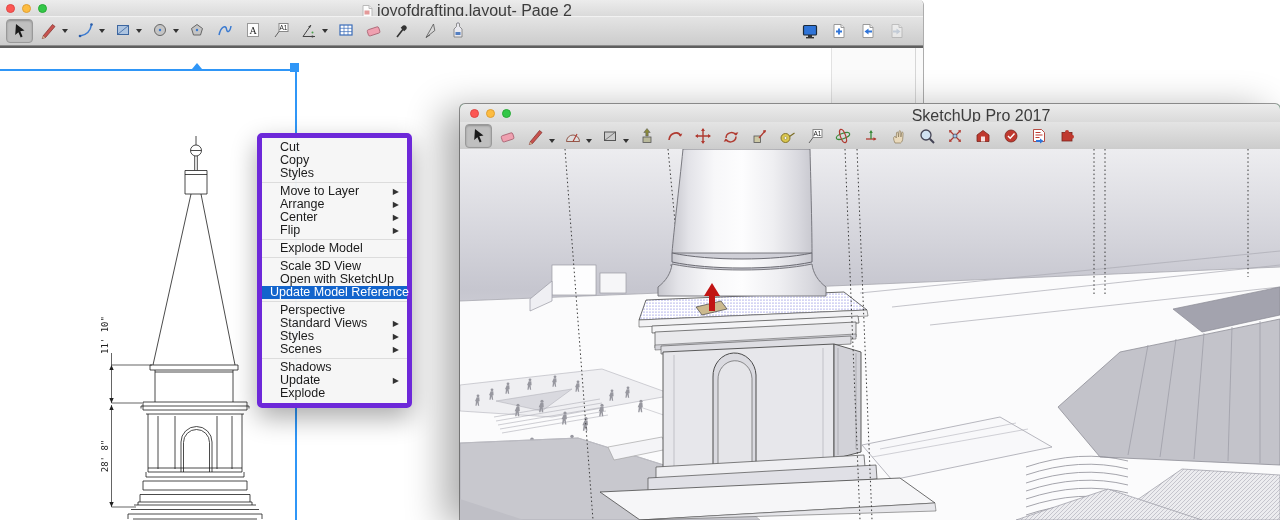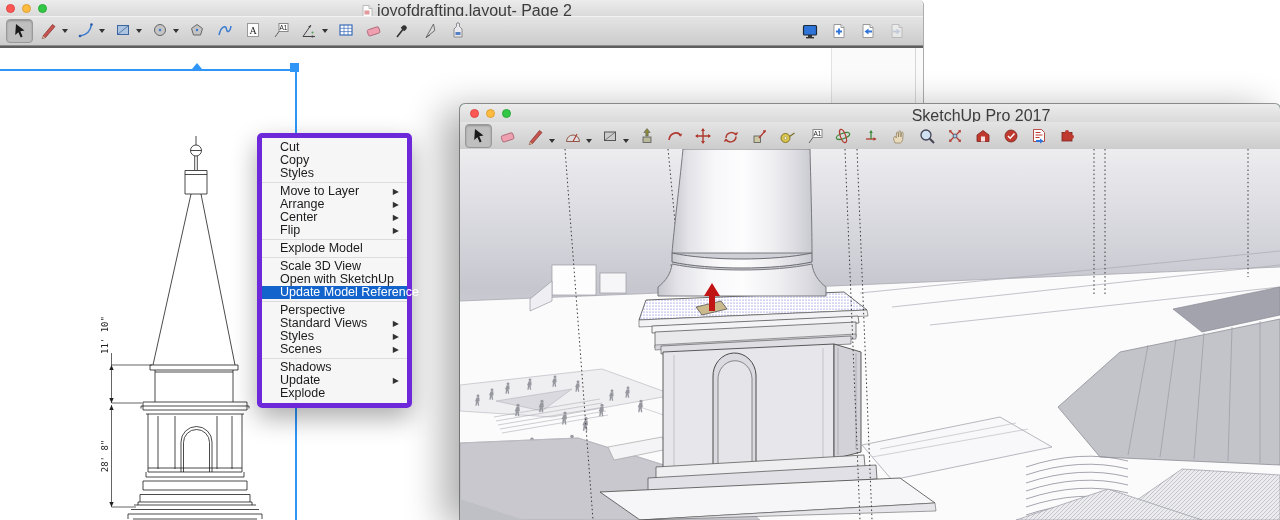--- a/index.html
+++ b/index.html
@@ -302,21 +302,21 @@
       <div class="menu-item">
         <span class="lbl">Explode Model</span>
       </div>
       <div class="menu-sep"></div>
       <div class="menu-item">
         <span class="lbl">Scale 3D View</span>
       </div>
       <div class="menu-item">
         <span class="lbl">Open with SketchUp</span>
       </div>
-      <div class="menu-item hl" style="background: rgb(18, 100, 204);">
+      <div class="menu-item hl" style="background: rgb(18, 100, 204); justify-content: center;">
         <span class="lbl">Update Model Reference</span>
       </div>
       <div class="menu-sep"></div>
       <div class="menu-item">
         <span class="lbl">Perspective</span>
       </div>
       <div class="menu-item">
         <span class="lbl">Standard Views</span>
         <span class="sub">▶</span>
       </div>

